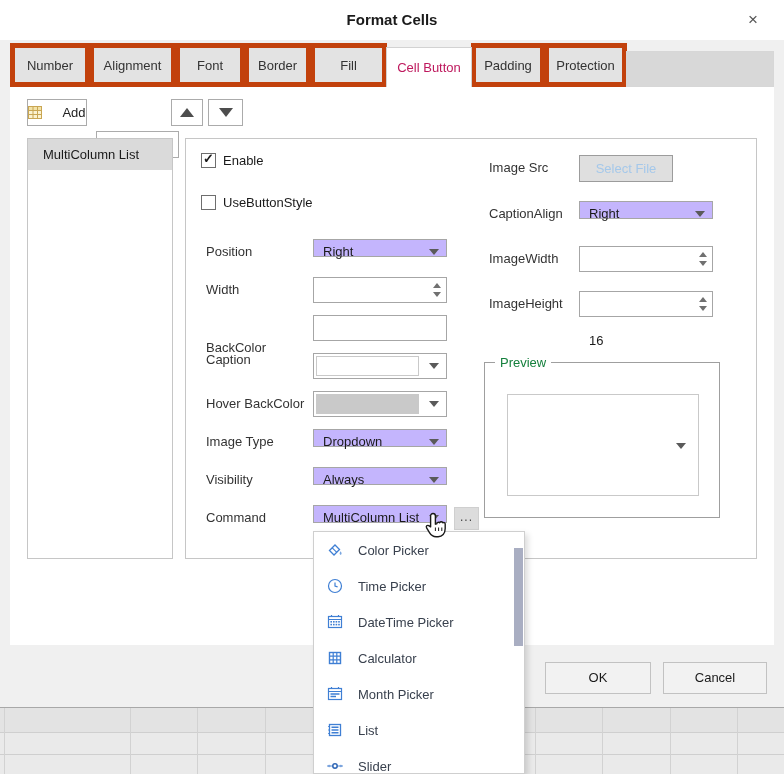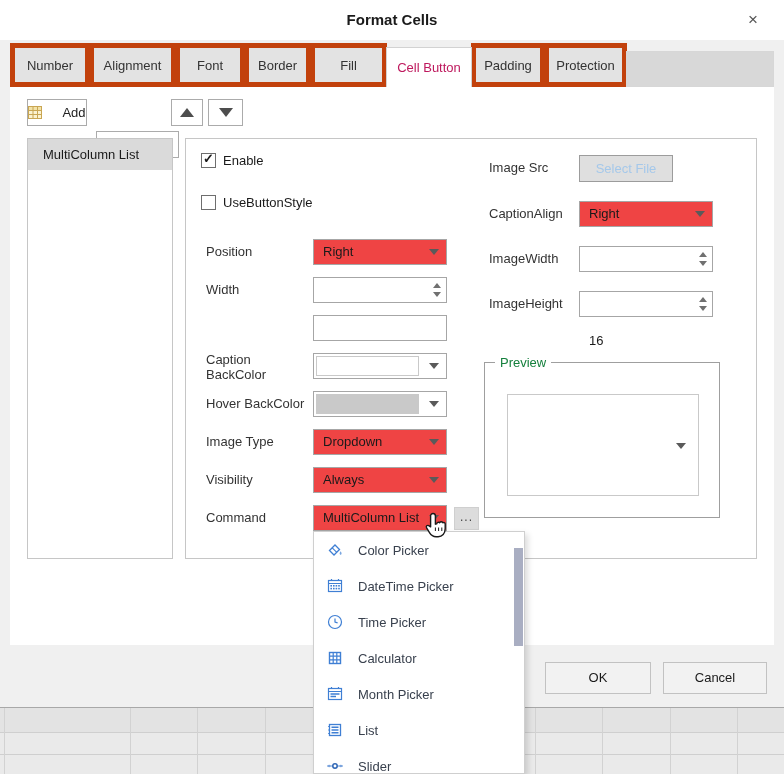--- a/index.html
+++ b/index.html
@@ -33,21 +33,21 @@
   .list-item-sel { height:31px; line-height:31px; background:#dadada; padding-left:15px; color:#1a1a1a; }
 
   .panel { position:absolute; left:185px; top:138px; width:572px; height:421px; border:1px solid #c6c6c6; background:#fff; }
 
   .lbl { position:absolute; height:26px; line-height:26px; color:#333; white-space:nowrap; }
 
   .checkrow { position:absolute; display:flex; align-items:center; gap:7px; height:16px; }
   .cb { width:15px; height:15px; background:#fff; border:1px solid #6e6e6e; position:relative; flex:none; }
   .cb .mark { position:absolute; left:1px; top:-3px; font-size:13px; font-weight:bold; color:#1a1a1a; }
 
-  .combo { position:absolute; width:134px; height:26px; background:#ef4444; border:1px solid #a6a6a6; }
+  .combo { position:absolute; width:134px; height:18px; background:#c4b5fd; border:1px solid #a6a6a6; }
   .combo .val { position:absolute; left:9px; top:0; height:24px; line-height:24px; color:#1a1a1a; white-space:nowrap; }
   .combo .arrow-zone { position:absolute; right:0; top:0; width:24px; height:24px; display:flex; align-items:center; justify-content:center; }
   .tri-down { width:0; height:0; border-left:5px solid transparent; border-right:5px solid transparent; border-top:6px solid #5a5a5a; }
 
   .spinner { position:absolute; width:134px; height:26px; background:#fff; border:1px solid #a6a6a6; }
   .spinner input { position:absolute; left:0; top:0; width:106px; height:24px; border:none; outline:none; padding-left:9px; font:13px "Liberation Sans",sans-serif; color:#1a1a1a; background:transparent;margin-top:36px; }
   .spin-zone { position:absolute; right:0; top:0; width:18px; height:24px; display:flex; flex-direction:column; align-items:center; justify-content:center; gap:4px; }
   .tri-up-sm { width:0; height:0; border-left:4px solid transparent; border-right:4px solid transparent; border-bottom:5px solid #707070; }
   .tri-down-sm { width:0; height:0; border-left:4px solid transparent; border-right:4px solid transparent; border-top:5px solid #707070; }
 
@@ -182,21 +182,21 @@
           <span class="tri-up-sm"></span>
           <span class="tri-down-sm"></span>
         </span>
     </div>
 
     <div class="lbl" style="left:20px; top:176px;margin-top:32px;">Caption</div>
     <div class="textbox" style="left:127px; top:176px;">
       <input value="" style="">
     </div>
 
-    <div class="lbl" style="left:20px; top:223px;">BackColor</div>
+    <div class="lbl" style="left:20px; top:196px;">BackColor</div>
     <div class="color-combo" style="left:127px; top:214px;">
       <span class="color-well well-white"></span>
       <span class="arrow-zone" style="position:absolute; right:0; top:0; width:24px; height:24px; display:flex; align-items:center; justify-content:center;">
           <span class="tri-down"></span>
         </span>
     </div>
 
     <div class="lbl" style="left:20px; top:252px;">Hover BackColor</div>
     <div class="color-combo" style="left:127px; top:252px;">
       <span class="color-well well-gray"></span>
@@ -291,44 +291,44 @@
     <div class="popup-item">
       <svg width="18" height="18" viewBox="0 0 18 18">
         <path d="M3.5 9.5 L9 4 L13.5 8.5 L8 14 Z" fill="none" stroke="#3f7fd4" stroke-width="1.3"></path>
         <path d="M6.2 6.8 L10.8 11.4" fill="none" stroke="#3f7fd4" stroke-width="1.1"></path>
         <path d="M14.6 10.2 q2 2.6 0 3.8 q-2 -1.2 0 -3.8" fill="#7aa7e0" stroke="none"></path>
       </svg>
       <span>Color Picker</span>
     </div>
     <div class="popup-item">
       <svg width="18" height="18" viewBox="0 0 18 18">
+        <circle cx="9" cy="9" r="6.5" fill="none" stroke="#3f7fd4" stroke-width="1.2"></circle>
+        <path d="M9 5.6 V9 L11.6 9.9" fill="none" stroke="#3f7fd4" stroke-width="1.2"></path>
+      </svg>
+      <span>Time Picker</span>
+    </div>
+    <div class="popup-item">
+      <svg width="18" height="18" viewBox="0 0 18 18">
         <rect x="2.5" y="3.5" width="13" height="11" fill="none" stroke="#3f7fd4" stroke-width="1.2"></rect>
         <path d="M2.5 6.5 H15.5 M5.5 2 V4 M12.5 2 V4" stroke="#3f7fd4" stroke-width="1.2" fill="none"></path>
         <g fill="#3f7fd4">
             <rect x="4.4" y="8" width="1.6" height="1.6"></rect>
             <rect x="7" y="8" width="1.6" height="1.6"></rect>
             <rect x="9.6" y="8" width="1.6" height="1.6"></rect>
             <rect x="12.2" y="8" width="1.6" height="1.6"></rect>
             <rect x="4.4" y="10.8" width="1.6" height="1.6"></rect>
             <rect x="7" y="10.8" width="1.6" height="1.6"></rect>
             <rect x="9.6" y="10.8" width="1.6" height="1.6"></rect>
             <rect x="12.2" y="10.8" width="1.6" height="1.6"></rect>
           </g>
       </svg>
       <span>DateTime Picker</span>
     </div>
     <div class="popup-item">
       <svg width="18" height="18" viewBox="0 0 18 18">
-        <circle cx="9" cy="9" r="6.5" fill="none" stroke="#3f7fd4" stroke-width="1.2"></circle>
-        <path d="M9 5.6 V9 L11.6 9.9" fill="none" stroke="#3f7fd4" stroke-width="1.2"></path>
-      </svg>
-      <span>Time Picker</span>
-    </div>
-    <div class="popup-item">
-      <svg width="18" height="18" viewBox="0 0 18 18">
         <rect x="3.5" y="3.5" width="11" height="11" fill="none" stroke="#3f7fd4" stroke-width="1.4"></rect>
         <path d="M7.2 3.5 V14.5 M10.8 3.5 V14.5 M3.5 7.2 H14.5 M3.5 10.8 H14.5" stroke="#3f7fd4" stroke-width="1.2" fill="none"></path>
       </svg>
       <span>Calculator</span>
     </div>
     <div class="popup-item">
       <svg width="18" height="18" viewBox="0 0 18 18">
         <rect x="2.5" y="3.5" width="13" height="11" fill="none" stroke="#3f7fd4" stroke-width="1.2"></rect>
         <path d="M2.5 6.5 H15.5 M5.5 2 V4 M12.5 2 V4" stroke="#3f7fd4" stroke-width="1.2" fill="none"></path>
         <path d="M4.5 9 H13.5 M4.5 11.5 H10" stroke="#3f7fd4" stroke-width="1.4" fill="none"></path>

